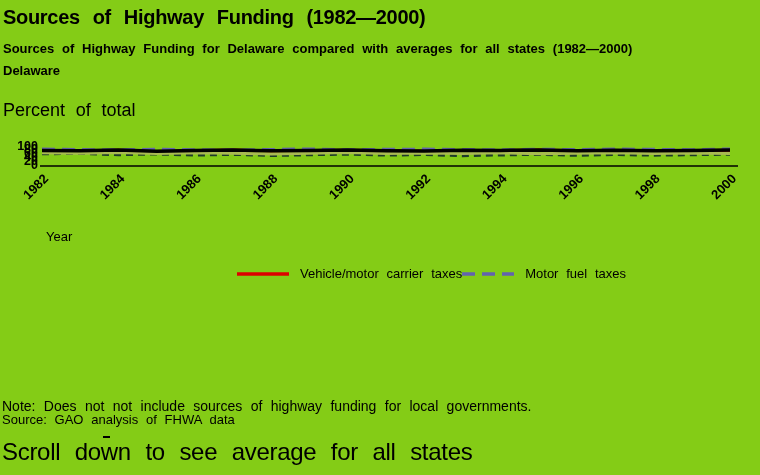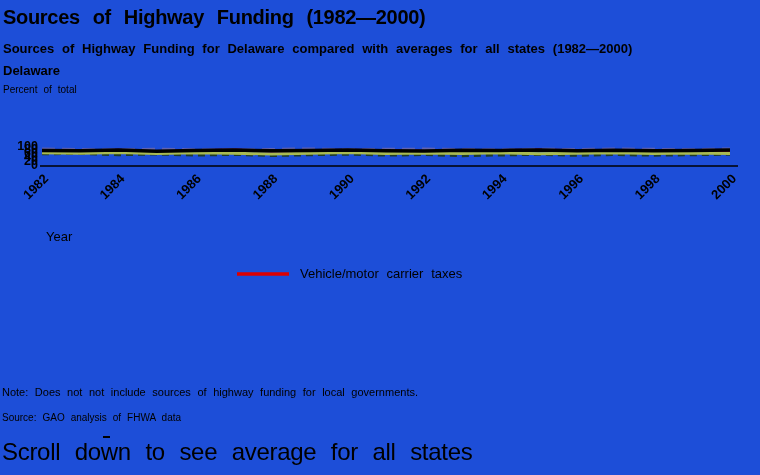--- a/index.html
+++ b/index.html
@@ -1,52 +1,52 @@
 <!DOCTYPE html>
 <html><head>
 <meta charset="utf-8">
 <style>
   * { margin:0; padding:0; box-sizing:border-box; }
   html,body { background:#ffffff; }
   .page {
-    position:relative; width:760px; height:475px; background:#1d4ed8;
+    position:relative; width:760px; height:475px; background:#84cc16;
     font-family:"Liberation Sans", sans-serif; color:#000; overflow:hidden;
   }
   .abs { position:absolute; }
   .title {
     left:3px; top:6px; font-size:20px; font-weight:bold;
     word-spacing:0.38em; letter-spacing:-0.3px; white-space:nowrap;
   }
   .subtitle {
     left:3px; top:41px; font-size:13px; font-weight:bold;
     word-spacing:0.32em; white-space:nowrap;text-align:center;
   }
   .region {
     left:3px; top:63px; font-size:13px; font-weight:bold;
     word-spacing:0.32em; white-space:nowrap;
   }
   .y-axis-title {
-    left:3px; top:84px; font-size:10px; font-weight:normal;
+    left:3px; top:100px; font-size:18px; font-weight:normal;
     word-spacing:0.32em; white-space:nowrap;
   }
   .chart-svg { left:0; top:138px; width:760px; height:110px; }
   .x-axis-title {
     left:46px; top:229px; font-size:13px; word-spacing:0.32em; white-space:nowrap;text-align:center;
   }
   .legend {
     left:237px; top:264px; display:flex; flex-direction:row;
   }
   .legend-row { display:flex; align-items:center; height:19.5px; }
   .legend-swatch { width:52px; height:8px; margin-right:11px; flex:0 0 auto; }
   .legend-label { font-size:13px; word-spacing:0.32em; white-space:nowrap; }
   .note-line {
-    left:2px; top:386px; font-size:11px; word-spacing:0.32em; white-space:nowrap;text-align:right;
+    left:2px; top:398px; font-size:14px; word-spacing:0.32em; white-space:nowrap;text-align:right;
   }
   .source-line {
-    left:2px; top:412px; font-size:10px; word-spacing:0.32em; white-space:nowrap;
+    left:2px; top:412px; font-size:13px; word-spacing:0.32em; white-space:nowrap;
   }
   .stray-mark { left:103px; top:436px; width:7px; height:2px; background:#000; }
   .scroll-heading {
     left:2px; top:438px; font-size:24px; font-weight:normal;
     word-spacing:0.34em; letter-spacing:-0.3px; white-space:nowrap;
   }
   svg text { font-family:"Liberation Sans", sans-serif; }
 </style>
 </head>
 <body>
@@ -85,20 +85,26 @@
 
   <div class="abs x-axis-title">Year</div>
 
   <div class="abs legend">
     <div class="legend-row">
       <svg class="legend-swatch" viewBox="0 0 52 8">
           <line x1="0" y1="4" x2="52" y2="4" stroke="#dd0000" stroke-width="3.5"></line>
         </svg>
       <span class="legend-label">Vehicle/motor carrier taxes</span>
     </div>
+    <div class="legend-row">
+      <svg class="legend-swatch" viewBox="0 0 52 8">
+          <line x1="0" y1="4" x2="52" y2="4" stroke="#6263ae" stroke-width="3.5" stroke-dasharray="13,7"></line>
+        </svg>
+      <span class="legend-label">Motor fuel taxes</span>
+    </div>
   </div>
 
   <div class="abs note-line">Note: Does not not include sources of highway funding for local governments.</div>
   <div class="abs source-line">Source: GAO analysis of FHWA data</div>
   <div class="abs stray-mark"></div>
   <div class="abs scroll-heading">Scroll down to see average for all states</div>
 
 </div>
 
 </body></html>

